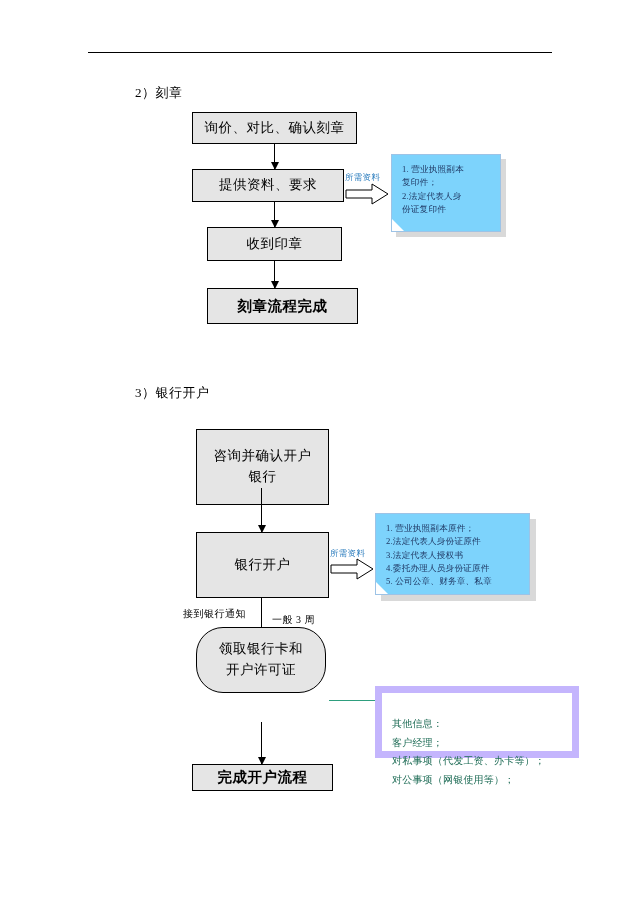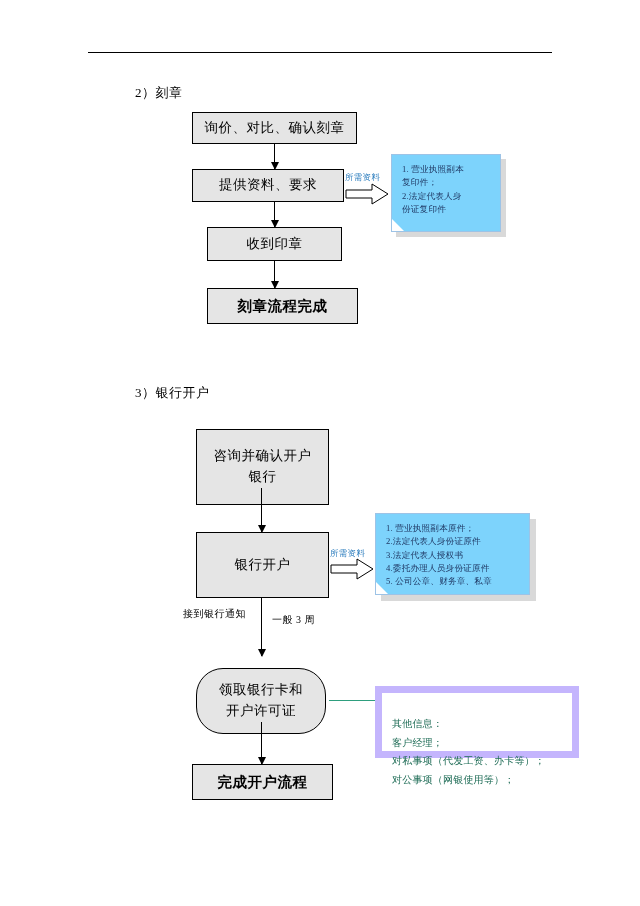--- a/index.html
+++ b/index.html
@@ -200,33 +200,33 @@
       <p>5. 公司公章、财务章、私章</p>
       <div class="fold"></div>
     </div>
   </div>
 
   <div class="v-arrow" style="left:261px; top:598px; height:58px;"></div>
 
   <div class="mid-text" style="left:183px; top:607px;">接到银行通知</div>
   <div class="mid-text" style="left:272px; top:613px;">一般 3 周</div>
 
-  <div class="box" style="left:196px; top:668px; width:130px; height:66px;border-radius:27px;">
+  <div class="box" style="left:196px; top:627px; width:130px; height:66px;border-radius:27px;">
     <span class="ln">领取银行卡和</span>
     <span class="ln">开户许可证</span>
   </div>
 
   <div class="green-line" style="left:329px; top:700px; width:46px;"></div>
 
   <div class="green-note" style="left:375px; top:686px; width:204px; height:72px;">
     <p>其他信息：</p>
     <p>客户经理；</p>
     <p>对私事项（代发工资、办卡等）；</p>
     <p>对公事项（网银使用等）；</p>
   </div>
 
   <div class="v-arrow" style="left:261px; top:722px; height:42px;"></div>
 
-  <div class="box thick" style="left:192px; top:764px; width:141px; height:36px;">
+  <div class="box thick" style="left:192px; top:764px; width:141px; height:27px;">
     <span class="ln">完成开户流程</span>
   </div>
 
 </div>
 
 </body></html>

